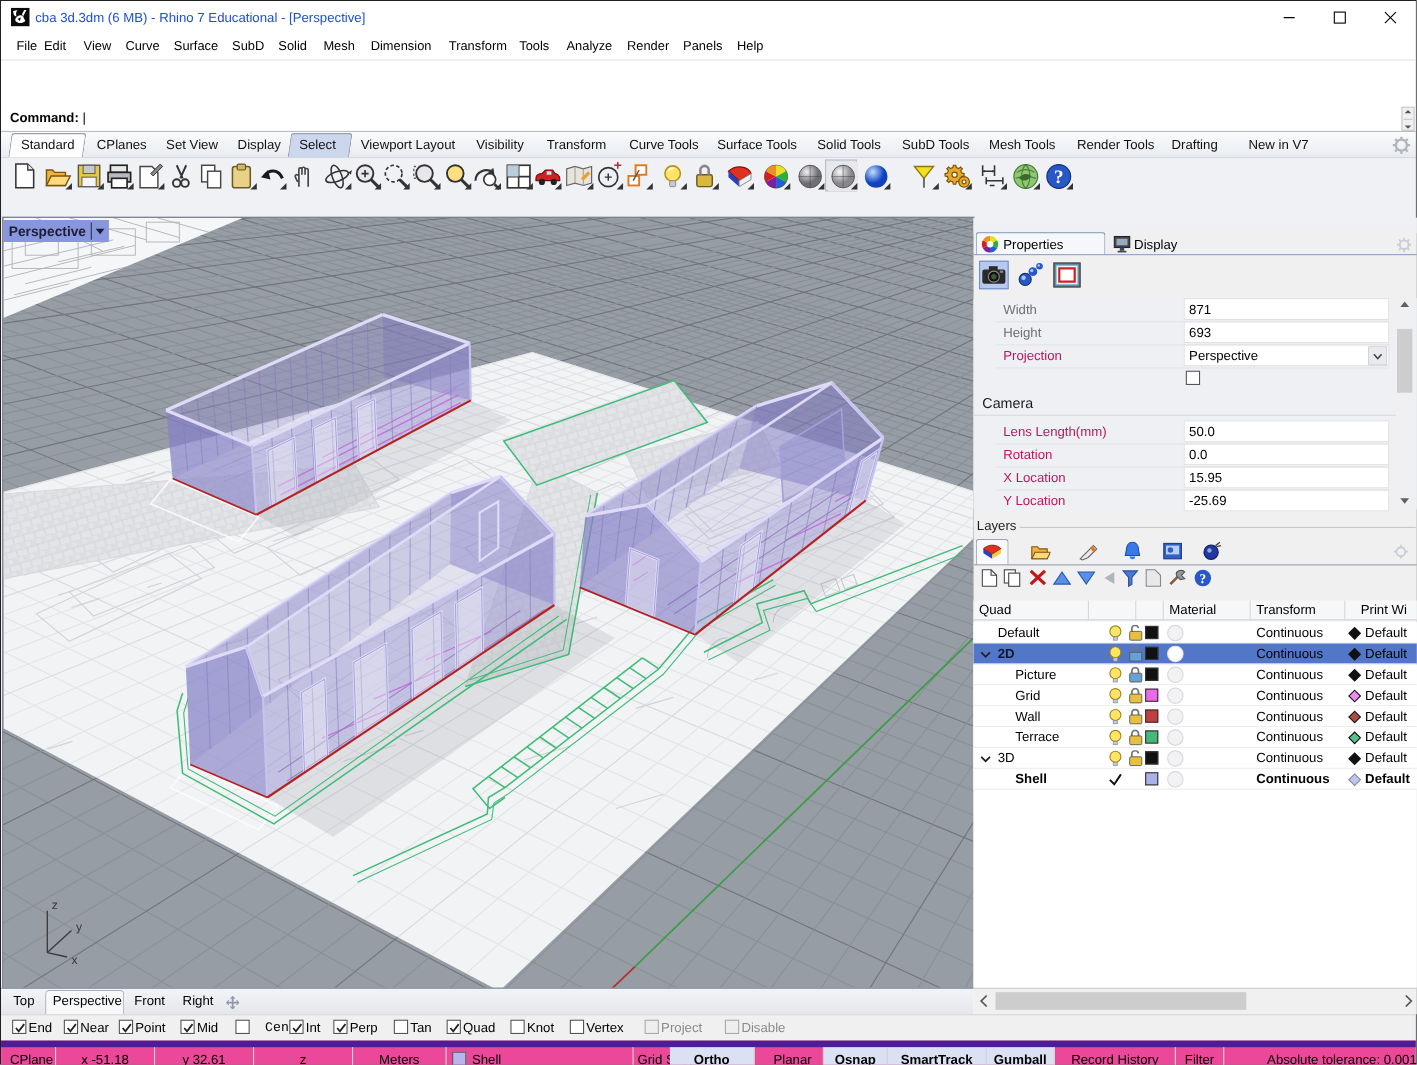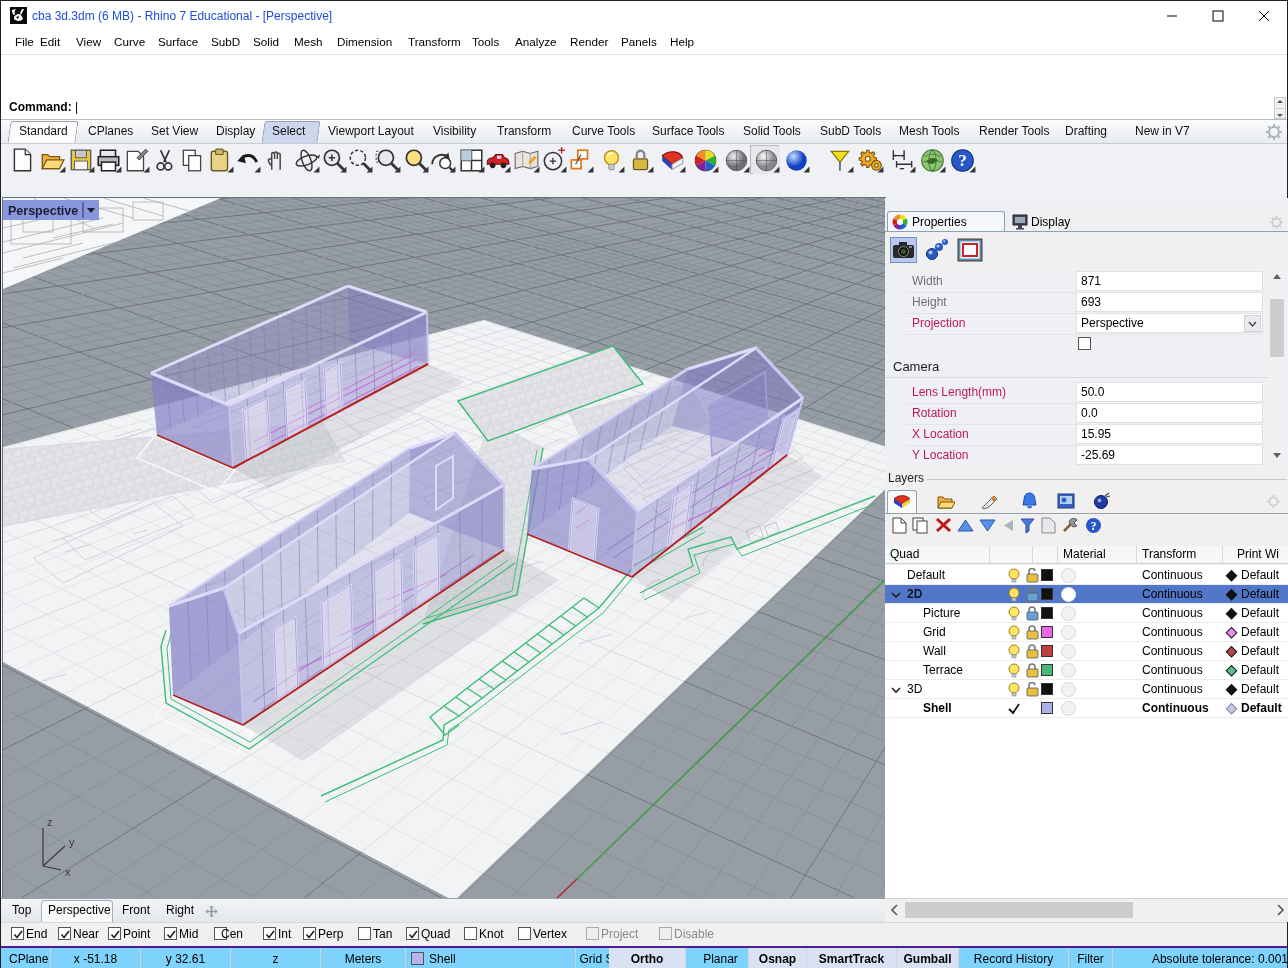--- a/index.html
+++ b/index.html
@@ -13,21 +13,21 @@
 #cmdline{position:absolute;left:0;top:96px;width:100%;height:23px;background:#fff;border-bottom:1px solid #b8bcc4;font-size:12px;font-weight:bold}
 #tabrow{position:absolute;left:0;top:119px;width:100%;height:24px;background:linear-gradient(#fafbfc,#e8ebf0);border-bottom:1px solid #c8ccd4;font-size:12px}
 .tab{position:absolute;top:4px;color:#111}
 #toolbar{position:absolute;left:0;top:143px;width:100%;height:54px;background:#f0f1f4}
 #toolbar svg{position:absolute;top:3px}
 #main{position:absolute;left:0;top:197px;width:100%;height:700px;background:#f0f0f0}
 #vp{position:absolute;left:2px;top:0;width:882px;height:700px;background:#979da5;outline:1px solid #6a7080}
 #rp{position:absolute;left:884px;top:0;width:404px;height:700px;background:#f0f0f0;font-size:12px}
 #vptabs{position:absolute;left:0;top:897px;width:884px;height:24px;background:linear-gradient(#f2f3f6,#e4e7ec);font-size:12px;border-top:1px solid #9aa2b2}
 #osnap{position:absolute;left:0;top:921px;width:100%;height:24px;background:#f0f0f0;font-size:12px;border-top:1px solid #d8d8d8}
-#status{position:absolute;left:0;top:945px;width:100%;height:23px;background:#7dd3fc;font-size:12px;border-top:2px solid #4c1d95}
+#status{position:absolute;left:0;top:945px;width:100%;height:23px;background:#ec4899;font-size:12px;border-top:6px solid #4c1d95}
 .cell{position:absolute;top:0;height:22px;line-height:22px;text-align:center;border-right:1px solid #d4d4d4;white-space:nowrap}
 .cellb{background:#d9e1f2;font-weight:bold}
 .cb{position:absolute;top:4px;width:13px;height:13px;background:#fff;border:1px solid #555}
 .cb.g{background:#eee;border-color:#aaa}
 .cb svg{position:absolute;left:0;top:0}
 .cblab{position:absolute;top:4px;color:#000}
 .prow{position:absolute;left:0;width:100%;height:21px;line-height:21px}
 .plab{position:absolute;left:27px;color:#707070}
 .plab2{position:absolute;left:27px;color:#be185d}
 .pval{position:absolute;left:191px;width:187px;height:20px;background:#fff;border:1px solid #e0e0e0;padding-left:4px;line-height:19px;color:#000}
@@ -1281,21 +1281,21 @@
         </svg>
       </div>
       <div class="cblab" style="left:122px;">Point</div>
       <div class="cb" style="left:163px">
         <svg width="13" height="13">
           <path d="M2.5,6.5 L5,9.5 L10,3" stroke="#222" stroke-width="1.6" fill="none"></path>
         </svg>
       </div>
       <div class="cblab" style="left:178px;">Mid</div>
       <div class="cb" style="left:213px"></div>
-      <div class="cblab" style="left:220px;">Cen</div>
+      <div class="cblab" style="left:240px;font-family:Liberation Mono, monospace;">Cen</div>
       <div class="cb" style="left:262px">
         <svg width="13" height="13">
           <path d="M2.5,6.5 L5,9.5 L10,3" stroke="#222" stroke-width="1.6" fill="none"></path>
         </svg>
       </div>
       <div class="cblab" style="left:277px;">Int</div>
       <div class="cb" style="left:302px">
         <svg width="13" height="13">
           <path d="M2.5,6.5 L5,9.5 L10,3" stroke="#222" stroke-width="1.6" fill="none"></path>
         </svg>

